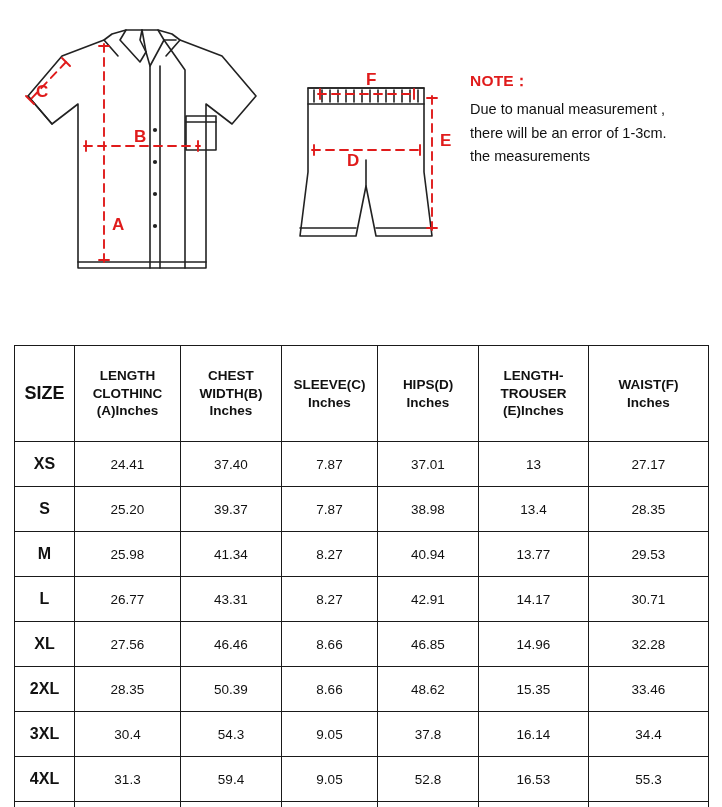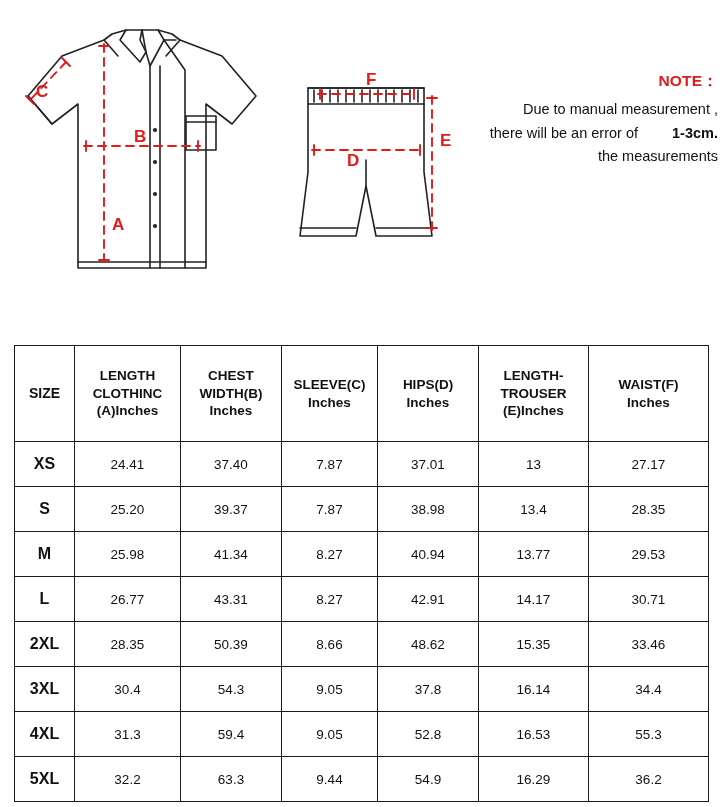--- a/index.html
+++ b/index.html
@@ -45,34 +45,34 @@
   #label-D { left: 347px; top: 152px; }
   #label-E { left: 440px; top: 132px; }
   #label-F { left: 366px; top: 71px;  }
 
   
   #note-block {
     position: absolute;
     left: 470px;
     top: 68px;
     width: 248px;
-    text-align: right;
+    text-align: left;
     font-size: 14.5px;
     line-height: 1.62;
     color: #111111;
   }
   #note-title {
     color: #e01b1b;
     font-weight: bold;
     font-size: 15.5px;
     display: block;
     margin-bottom: 5px;
     letter-spacing: 0.2px;
   }
-  #note-block .strong { font-weight: bold; margin-left: 30px; }
+  #note-block .strong { font-weight: normal; }
   .note-line { display: block; white-space: nowrap; }
 
   
   #size-table-wrap {
     position: absolute;
     left: 14px;
     top: 345px;
     width: 694px;
   }
   table#size-table {
@@ -89,21 +89,21 @@
     padding: 0;
   }
   table#size-table thead th {
     height: 96px;
     font-weight: bold;
     line-height: 1.32;
     font-size: 13.5px;
     padding: 2px 3px;
   }
   table#size-table thead th.size-head {
-    font-size: 14px;
+    font-size: 18px;
   }
   table#size-table tbody td {
     height: 45px;
     font-weight: normal;
   }
   table#size-table tbody td.size-cell {
     font-weight: bold;
     font-size: 16px;
   }
   col.c-size  { width: 60px; }
@@ -300,20 +300,29 @@
       <tr>
         <td class="size-cell">L</td>
         <td>26.77</td>
         <td>43.31</td>
         <td>8.27</td>
         <td>42.91</td>
         <td>14.17</td>
         <td>30.71</td>
       </tr>
       <tr>
+        <td class="size-cell">XL</td>
+        <td>27.56</td>
+        <td>46.46</td>
+        <td>8.66</td>
+        <td>46.85</td>
+        <td>14.96</td>
+        <td>32.28</td>
+      </tr>
+      <tr>
         <td class="size-cell">2XL</td>
         <td>28.35</td>
         <td>50.39</td>
         <td>8.66</td>
         <td>48.62</td>
         <td>15.35</td>
         <td>33.46</td>
       </tr>
       <tr>
         <td class="size-cell">3XL</td>

